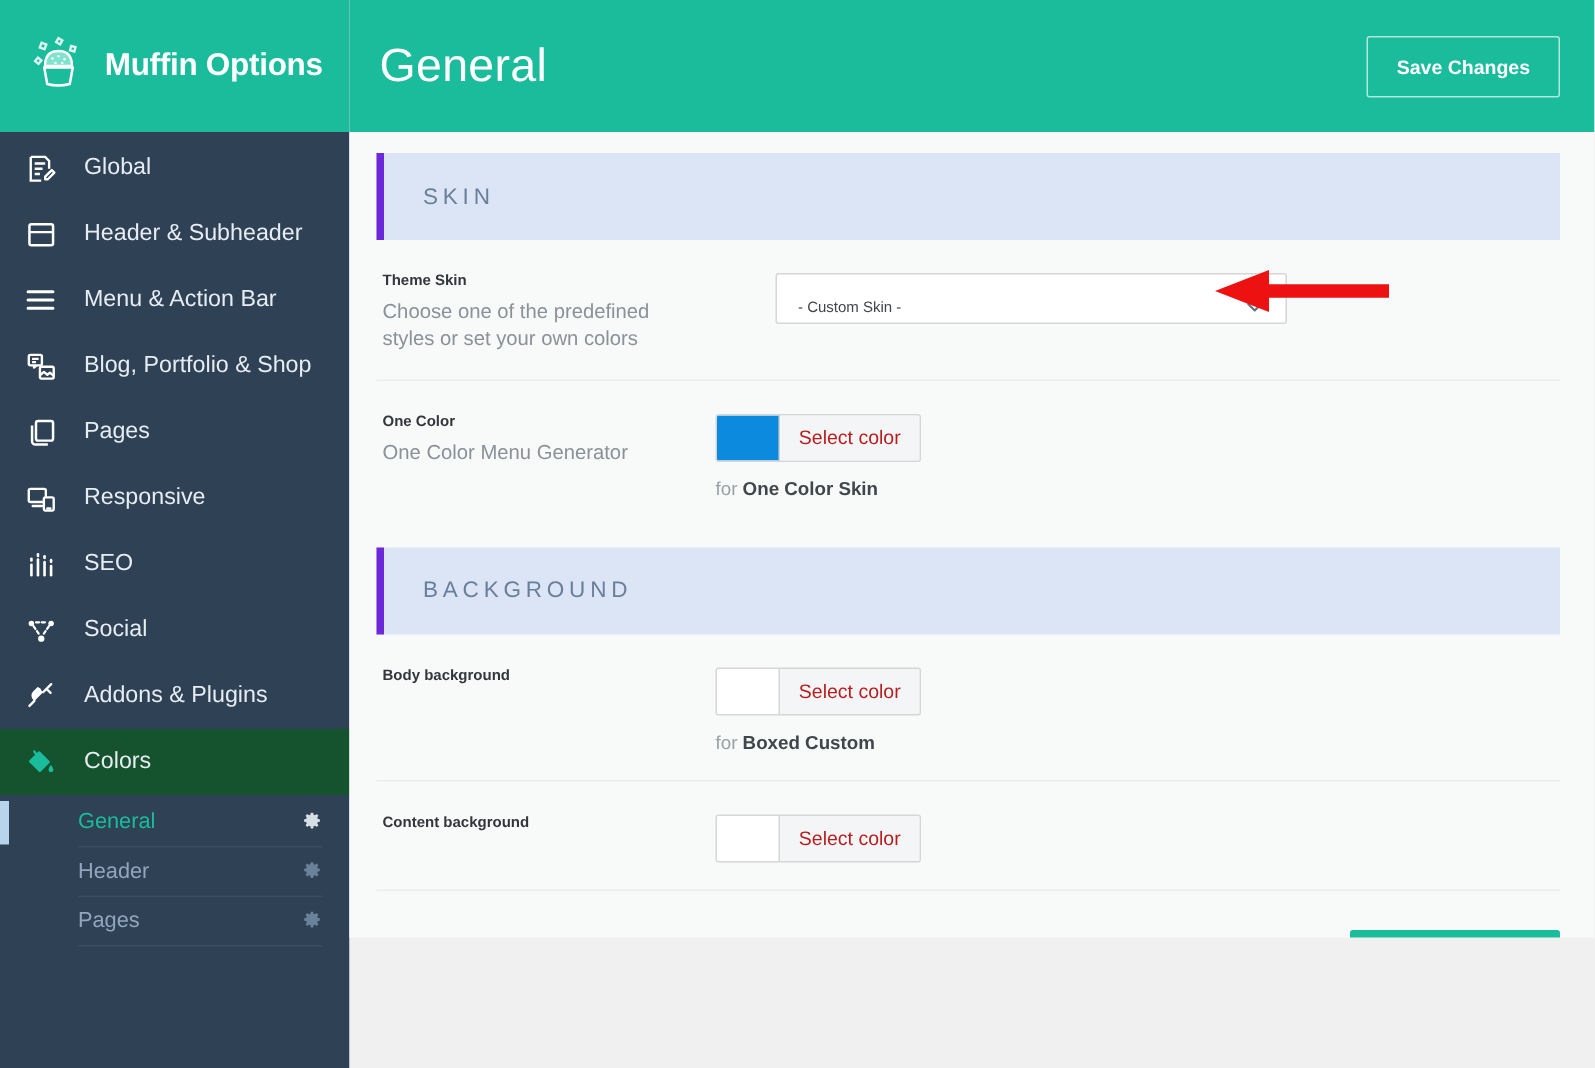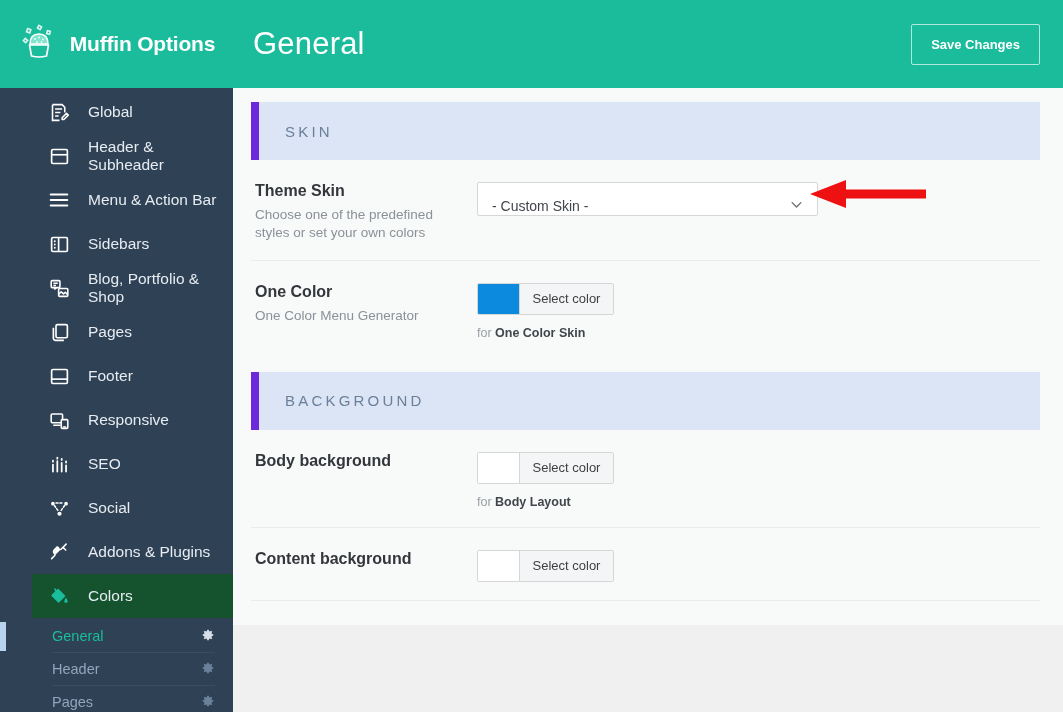--- a/index.html
+++ b/index.html
@@ -27,21 +27,21 @@
   }
   .brand-logo { width: 42px; height: 42px; position: relative; flex: 0 0 42px; }
   .brand-title {
     color: #ffffff; font-size: 21px; font-weight: bold;
     letter-spacing: -0.2px;
   }
   .nav { padding-top: 2px; }
   .nav-item {
     display: flex; align-items: center;
     height: 44px; padding-left: 14px;
-    gap: 16px; cursor: pointer; margin-left: 32px;
+    gap: 16px; cursor: pointer;
   }
   .nav-item.active { background: #14532d; }
   .nav-icon {
     width: 26px; height: 26px;
     display: flex; align-items: center; justify-content: center;
     flex: 0 0 26px; color: #ffffff;
   }
   .nav-icon.accent { color: #1abc9c; }
   .nav-label { color: #e6ecf2; font-size: 15.5px; }
 
@@ -85,64 +85,65 @@
     background: #f8f9f9;
     margin: 0;
     height: 537px;
     padding: 0 10px 0 18px;
     overflow: hidden;
   }
   .panel { padding: 0; }
 
   .section-head {
     background: #dce5f5;
-    border-left: 8px solid #6d28d9;
+    border-left: 5px solid #6d28d9;
     height: 58px;
     display: flex; align-items: center;
     padding-left: 26px;
     margin-top: 14px;
     margin-right: 13px;
   }
   .section-head-title {
     color: #6a7f9a; font-size: 15px;
     letter-spacing: 3.2px;
   }
 
   .row {
     display: flex;
     padding: 22px 0 18px 4px;
     border-bottom: 1px solid #ececec;
     margin-right: 13px;
   }
   .row.no-border { border-bottom: none; justify-content: flex-end; }
   .row-label { width: 222px; flex: 0 0 222px; padding-right: 16px; }
-  .row-title { font-size: 16px; font-weight: bold; color: #33363b; }
+  .row-title { font-size: 10px; font-weight: bold; color: #33363b; }
   .row-desc { font-size: 13.5px; color: #8a9198; margin-top: 6px; line-height: 1.32; }
   .row-field { flex: 1; }
 
   .select-wrap { position: relative; width: 341px; }
   .select-box {
     width: 341px; height: 34px;
     border: 1px solid #d6d6d6; background: #ffffff;
     border-radius: 2px;
     display: flex; align-items: center; justify-content: space-between;
     padding: 13px 13px 0 14px;
-    font-size: 14px; color: #41464c;
+    font-size: 10px; color: #41464c;
     cursor: pointer;
+    margin-left: 40px;
   }
   .chev { color: #6a6f75; font-size: 13px; line-height: 1; }
   .hint { margin-top: 9px; font-size: 12.5px; color: #9aa0a6; }
   .hint b { color: #41464c; }
 
   .color-ctl { display: flex; width: 137px; height: 32px; border: 1px solid #d6d6d6; border-radius: 2px; overflow: hidden; cursor: pointer; }
   .swatch { width: 42px; flex: 0 0 42px; border-right: 1px solid #d6d6d6; }
   .swatch-btn {
     flex: 1; background: #f4f5f6;
     display: flex; align-items: center; justify-content: center;
-    font-size: 13px; color: #404040;
+    font-size: 13px; color: #b91c1c;
   }
   .sub-hint { margin-top: 11px; font-size: 12.5px; color: #9aa0a6; }
   .sub-hint b { color: #41464c; }
 
   .footer-actions {
     display: flex; justify-content: flex-end;
     padding: 26px 13px 24px 0;
   }
   .btn-save-bottom {
     background: #1abc9c; color: #ffffff;
@@ -215,34 +216,20 @@
 
       <div class="nav-item">
         <span class="nav-icon">
           <svg width="22" height="22" viewBox="0 0 24 24" fill="none" stroke="currentColor" stroke-width="2.3" stroke-linecap="round">
               <path d="M3 6h18M3 12h18M3 18h18"></path>
             </svg>
         </span>
         <span class="nav-label">Menu &amp; Action Bar</span>
       </div>
 
-      <div class="nav-item">
-        <span class="nav-icon">
-          <svg width="21" height="21" viewBox="0 0 24 24" fill="none" stroke="currentColor" stroke-width="1.9">
-              <rect x="3" y="4" width="18" height="16" rx="1.5"></rect>
-              <path d="M11 4v16"></path>
-              <g fill="currentColor" stroke="none">
-                <circle cx="6.6" cy="8.3" r="1.1"></circle>
-                <circle cx="6.6" cy="12" r="1.1"></circle>
-                <circle cx="6.6" cy="15.7" r="1.1"></circle>
-              </g>
-            </svg>
-        </span>
-        <span class="nav-label">Sidebars</span>
-      </div>
 
       <div class="nav-item">
         <span class="nav-icon">
           <svg width="21" height="21" viewBox="0 0 24 24" fill="none" stroke="currentColor" stroke-width="1.8">
               <rect x="2.5" y="3" width="10" height="8" rx="1.2"></rect>
               <path d="M5 6h5M5 8.5h3"></path>
               <path d="M6.5 11v1.6l2-1.6" stroke-linejoin="round"></path>
               <rect x="11" y="12" width="10.5" height="9" rx="1.2"></rect>
               <path d="M11 18.5l3-2.6 2.6 2.2 2-1.6 2.9 2.4" stroke-linejoin="round"></path>
             </svg>
@@ -253,29 +240,20 @@
       <div class="nav-item">
         <span class="nav-icon">
           <svg width="21" height="21" viewBox="0 0 24 24" fill="none" stroke="currentColor" stroke-width="1.9">
               <rect x="8" y="3" width="13" height="15" rx="1.6"></rect>
               <path d="M5 6.5v12A2.5 2.5 0 0 0 7.5 21H17"></path>
             </svg>
         </span>
         <span class="nav-label">Pages</span>
       </div>
 
-      <div class="nav-item">
-        <span class="nav-icon">
-          <svg width="21" height="21" viewBox="0 0 24 24" fill="none" stroke="currentColor" stroke-width="1.9">
-              <rect x="3" y="4" width="18" height="16" rx="1.5"></rect>
-              <path d="M3 15h18"></path>
-            </svg>
-        </span>
-        <span class="nav-label">Footer</span>
-      </div>
 
       <div class="nav-item">
         <span class="nav-icon">
           <svg width="21" height="21" viewBox="0 0 24 24" fill="none" stroke="currentColor" stroke-width="1.8">
               <rect x="2.5" y="4.5" width="13" height="10" rx="1.3"></rect>
               <path d="M5.5 17.5h7" stroke-linecap="round"></path>
               <rect x="14" y="11" width="7.5" height="10" rx="1.3" fill="#2f4154"></rect>
               <path d="M16.6 19.4h2.3" stroke-linecap="round"></path>
             </svg>
         </span>
@@ -426,21 +404,21 @@
         <div class="row">
           <div class="row-label">
             <div class="row-title">Body background</div>
           </div>
           <div class="row-field">
             <div class="color-ctl">
               <span class="swatch" id="sw-body" style="background: rgb(255, 255, 255);"></span>
               <span class="swatch-btn">Select color</span>
             </div>
             <div class="sub-hint">
-              <span>for </span><b>Body Layout</b>
+              <span>for </span><b>Boxed Custom</b>
             </div>
           </div>
         </div>
 
         <div class="row">
           <div class="row-label">
             <div class="row-title">Content background</div>
           </div>
           <div class="row-field">
             <div class="color-ctl">

